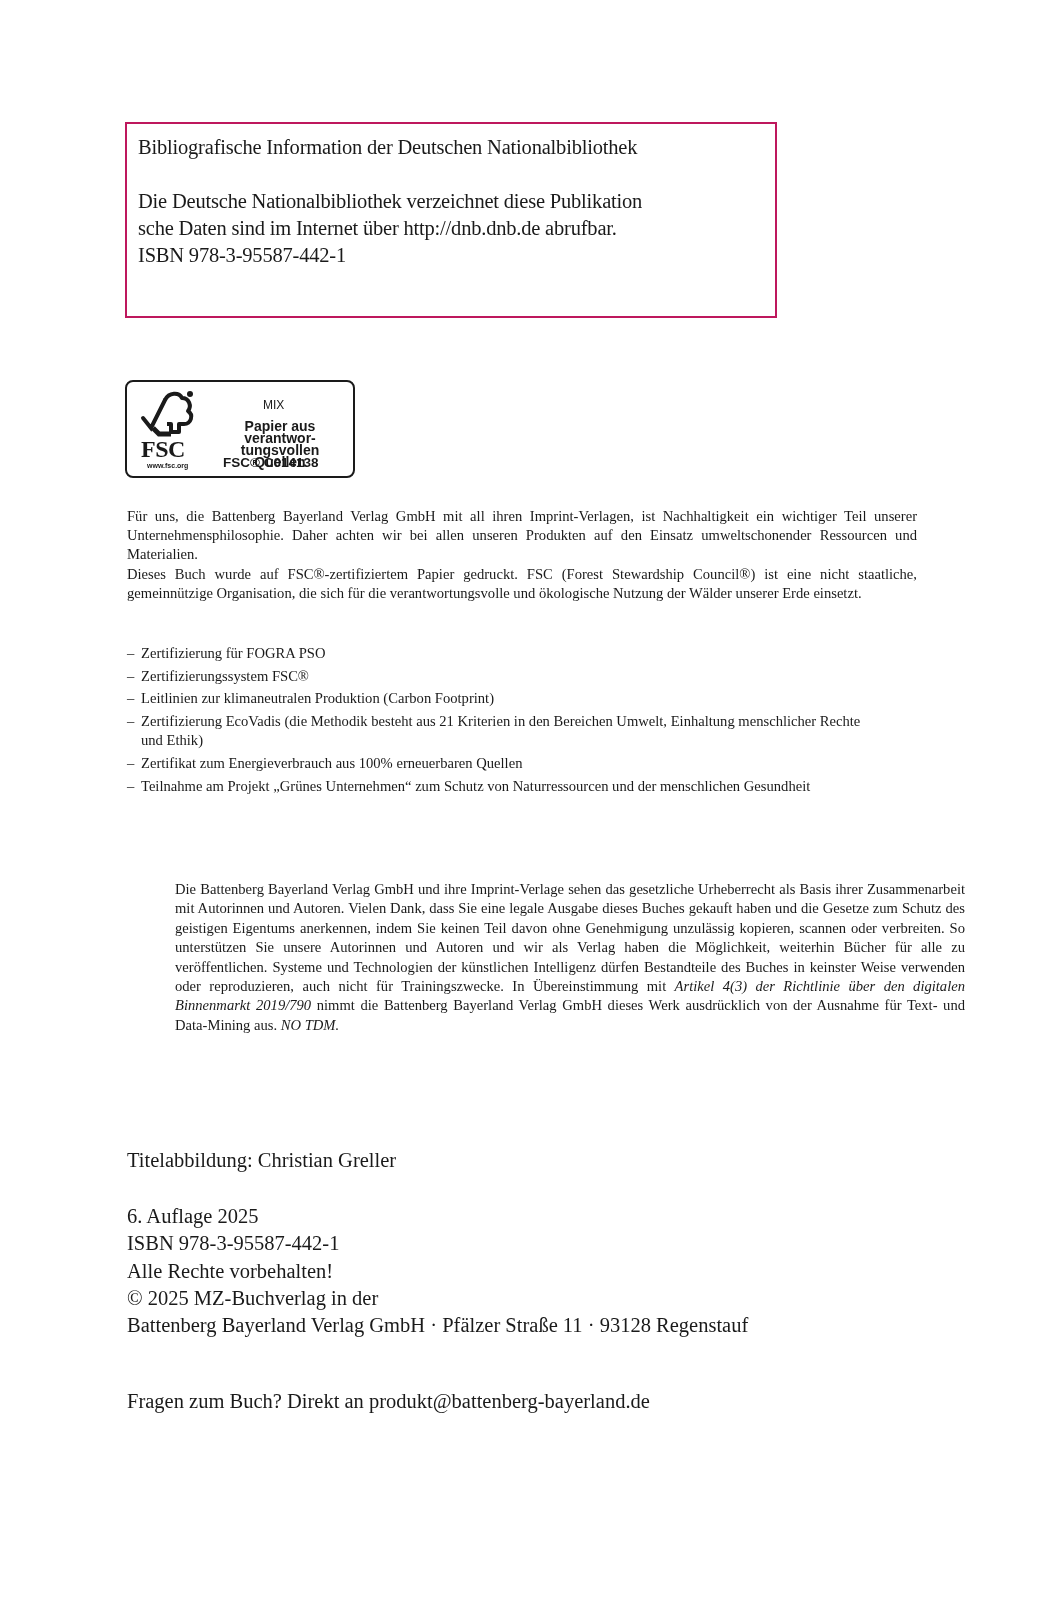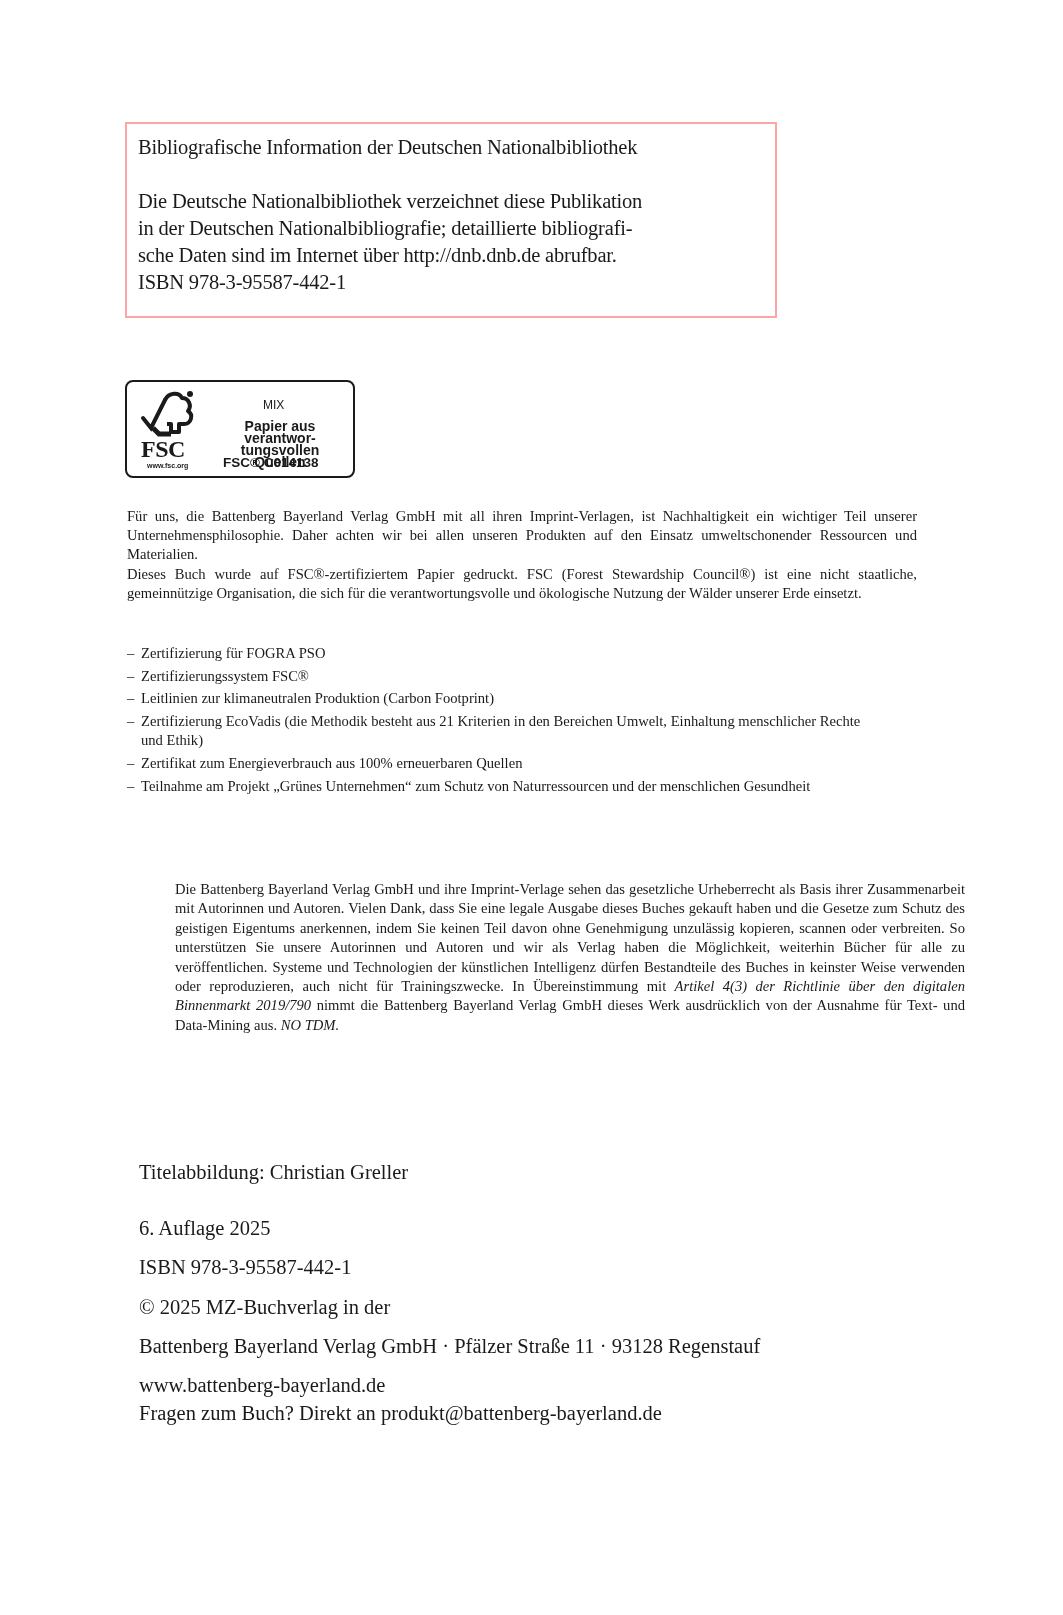--- a/index.html
+++ b/index.html
@@ -1,45 +1,44 @@
 <!DOCTYPE html>
 <html><head>
   <meta charset="utf-8">
   <style>
     html, body { margin: 0; padding: 0; background: #ffffff; }
     body { width: 1063px; height: 1615px; position: relative; overflow: hidden; color: #1a1a1a; font-family: "Liberation Serif", "DejaVu Serif", serif; }
     .abs { position: absolute; }
-    .dnb-box { left: 125px; top: 122px; width: 652px; height: 196px; border: 2px solid #fca5a5; box-sizing: border-box; padding: 10px 0 0 11px; font-size: 20.5px; line-height: 27px; }
+    .dnb-box { left: 125px; top: 122px; width: 652px; height: 196px; border: 2px solid #be185d; box-sizing: border-box; padding: 10px 0 0 11px; font-size: 20.5px; line-height: 27px; }
     .dnb-box p { margin: 0; white-space: nowrap; letter-spacing: -0.2px; }
     .dnb-box .gap { height: 27px; }
     .fsc { left: 125px; top: 380px; width: 230px; height: 98px; border: 2px solid #1a1a1a; border-radius: 8px; box-sizing: border-box; font-family: "Liberation Sans", "DejaVu Sans", sans-serif; }
     .fsc .logo { position: absolute; left: 12px; top: 6px; width: 62px; height: 60px; }
     .fsc .fsc-letters { position: absolute; left: 14px; top: 54px; font-family: "Liberation Serif", serif; font-weight: bold; font-size: 24px; letter-spacing: -0.5px; }
     .fsc .fsc-url { position: absolute; left: 20px; top: 80px; font-size: 7px; font-weight: bold; }
     .fsc .mix { position: absolute; left: 136px; top: 16px; font-size: 12px; font-weight: normal; }
     .fsc .paper { position: absolute; left: 88px; top: 38px; width: 130px; text-align: center; font-size: 14px; font-weight: bold; line-height: 12px; }
     .fsc .code { position: absolute; left: 96px; top: 73px; font-size: 13.5px; font-weight: bold; }
     .small { left: 127px; font-size: 14.6px; line-height: 19.2px; width: 790px; }
     .small p { margin: 0; }
     .justify { text-align: justify; text-align-last: left; }
     .cert-list { margin: 0; padding: 0; list-style: none; }
     .cert-list li { position: relative; padding-left: 14px; line-height: 19.2px; margin-bottom: 3.5px; }
     .cert-list li .dash { position: absolute; left: 0; top: 0; }
     .imprint { left: 127px; font-size: 20.5px; line-height: 27.3px; white-space: nowrap; }
-    .imprint p { margin: 12px; }
+    .imprint p { margin: 0; }
     .ital { font-style: italic; }
   </style>
 </head>
 <body>
 
 <div class="abs dnb-box">
   <p>Bibliografische Information der Deutschen Nationalbibliothek</p>
   <div class="gap"></div>
   <p>Die Deutsche Nationalbibliothek verzeichnet diese Publikation</p>
-  <p>in der Deutschen Nationalbibliografie; detaillierte bibliografi-</p>
   <p>sche Daten sind im Internet über http://dnb.dnb.de abrufbar.</p>
   <p>ISBN 978-3-95587-442-1</p>
 </div>
 
 <div class="abs fsc">
   <svg class="logo" viewBox="0 0 62 60">
     <path d="M4 30 L12 40 L26 12" fill="none" stroke="#1a1a1a" stroke-width="4" stroke-linecap="round"></path>
     <path d="M26 12 C30 4 40 4 43 10 C50 10 53 18 49 23 C55 27 52 36 45 36 L40 36 L40 44 L32 44 L32 36 L28 36" fill="none" stroke="#1a1a1a" stroke-width="4" stroke-linejoin="round"></path>
     <path d="M14 40 L20 46 L32 46" fill="none" stroke="#1a1a1a" stroke-width="5"></path>
     <circle cx="51" cy="6" r="3" fill="#1a1a1a"></circle>
@@ -74,20 +73,20 @@
   <p style="line-height:19.4px;"><span>Die Battenberg Bayerland Verlag GmbH und ihre Imprint-Verlage sehen das gesetzliche Urheberrecht als Basis ihrer Zusammenarbeit mit Autorinnen und Autoren. Vielen Dank, dass Sie eine legale Ausgabe dieses Buches gekauft haben und die Gesetze zum Schutz des geistigen Eigentums anerkennen, indem Sie keinen Teil davon ohne Genehmigung unzulässig kopieren, scannen oder verbreiten. So unterstützen Sie unsere Autorinnen und Autoren und wir als Verlag haben die Möglichkeit, weiterhin Bücher für alle zu veröffentlichen. Systeme und Technologien der künstlichen Intelligenz dürfen Bestandteile des Buches in keinster Weise verwenden oder reproduzieren, auch nicht für Trainingszwecke. In Übereinstimmung mit </span><span class="ital">Artikel 4(3) der Richtlinie über den digitalen Binnenmarkt 2019/790</span><span> nimmt die Battenberg Bayerland Verlag GmbH dieses Werk ausdrücklich von der Ausnahme für Text- und Data-Mining aus. </span><span class="ital">NO TDM.</span></p>
 </div>
 
 <div class="abs imprint" style="top:1147px;">
   <p>Titelabbildung: Christian Greller</p>
 </div>
 
 <div class="abs imprint" style="top:1203px;">
   <p>6. Auflage 2025</p>
   <p>ISBN 978-3-95587-442-1</p>
+  <p>Alle Rechte vorbehalten!</p>
   <p>© 2025 MZ-Buchverlag in der</p>
   <p>Battenberg Bayerland Verlag GmbH · Pfälzer Straße 11 · 93128 Regenstauf</p>
-  <p>www.battenberg-bayerland.de</p>
 </div>
 
 <div class="abs imprint" style="top:1388px;">
   <p>Fragen zum Buch? Direkt an produkt@battenberg-bayerland.de</p>
 </div>
 
 </body></html>

